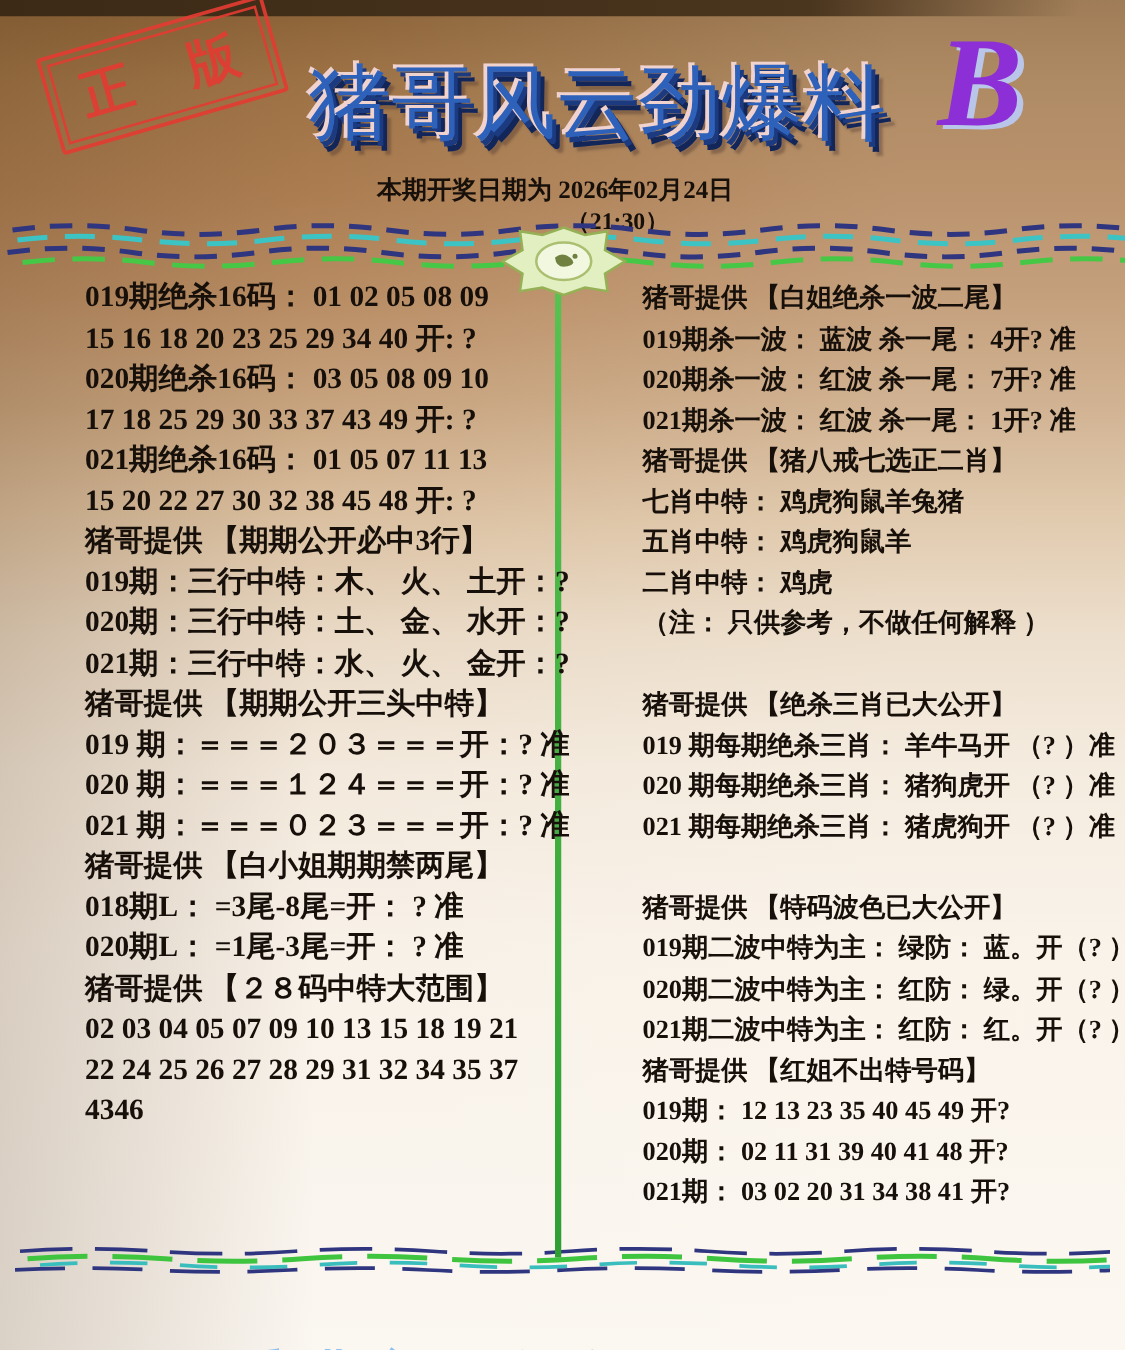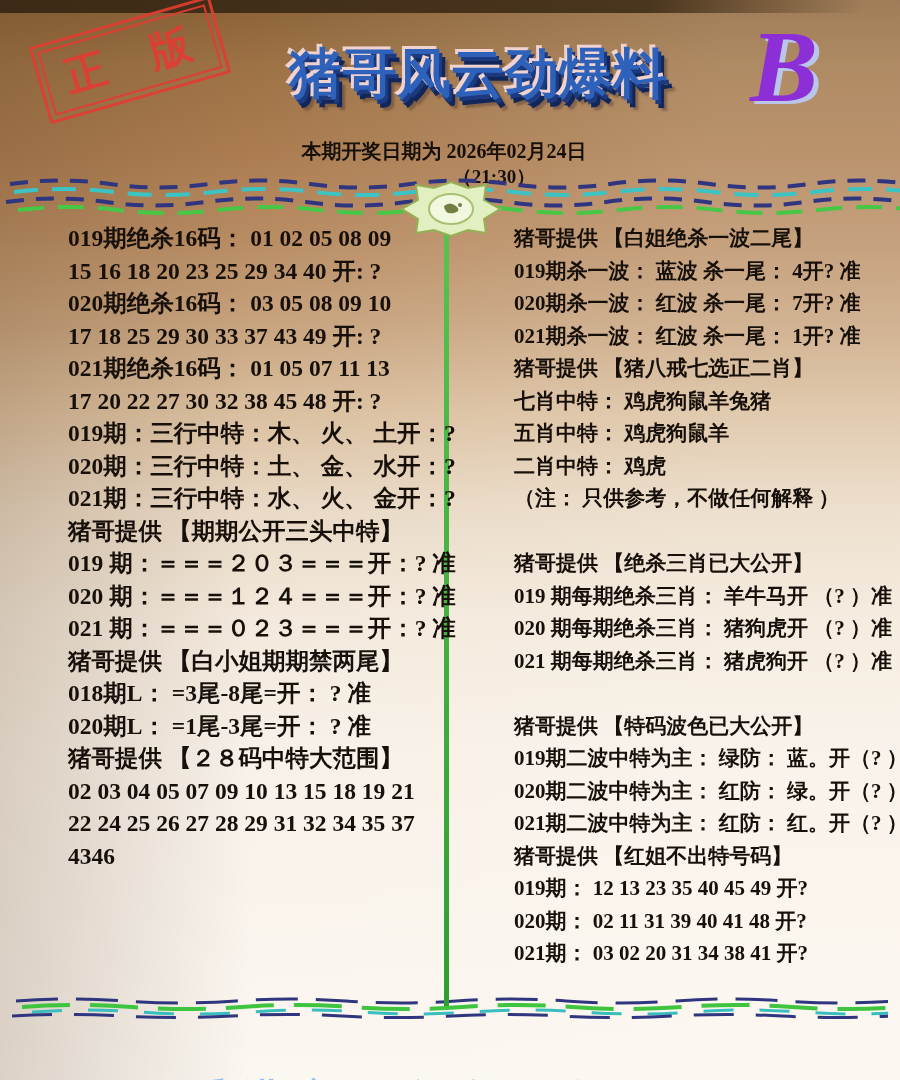--- a/index.html
+++ b/index.html
@@ -18,21 +18,21 @@
     display:flex;align-items:center;justify-content:center;opacity:.92;
   }
   .stamp-inner{
     position:absolute;left:4px;top:4px;right:4px;bottom:4px;border:2px solid #e23c32;
     display:flex;align-items:center;justify-content:center;
     color:#e23c32;font-size:42px;font-weight:bold;letter-spacing:46px;padding-left:42px;
     white-space:nowrap;
   }
   .title{
     position:absolute;left:232px;top:38px;width:492px;text-align:center;white-space:nowrap;
-    font-size:54px;font-weight:700;color:#2e62ba;letter-spacing:0px;
+    font-size:66px;font-weight:400;color:#2e62ba;letter-spacing:0px;
     text-shadow:-3px -3px 0 #f0d2cf, 3px 4px 0 #1c3a80, 6px 8px 0 #12265a, 9px 11px 2px rgba(60,40,40,.35);
   }
   .edition{
     position:absolute;left:750px;top:8px;width:120px;
     font-size:102px;font-style:italic;font-weight:bold;color:#8d2fd6;
     text-shadow:5px 3px 0 #b9c6ea;
   }
   .date-line{position:absolute;left:0;top:138px;width:888px;text-align:center;
     font-size:20px;font-weight:bold;color:#17100a;}
   .time-line{position:absolute;left:0;top:164px;width:900px;text-align:center;
@@ -87,21 +87,22 @@
     <path d="M46,26 q6,-5 12,0 q6,5 -2,7 q-9,2 -10,-7z" fill="#6f8040"></path>
     <circle cx="62" cy="25" r="2" fill="#6f8040"></circle>
   </svg>
 
   <div class="col left-col">
     <div class="line">019期绝杀16码：  01 02 05 08 09</div>
     <div class="line">15 16 18 20 23 25 29 34 40 开: ?</div>
     <div class="line">020期绝杀16码：  03 05 08 09 10</div>
     <div class="line">17 18 25 29 30 33 37 43 49 开: ?</div>
     <div class="line">021期绝杀16码：  01 05 07 11 13</div>
-    <div class="line">17 20 22 27 30 32 38 45 48 开: ?</div>
+    <div class="line">15 20 22 27 30 32 38 45 48 开: ?</div>
+    <div class="line">猪哥提供 【期期公开必中3行】</div>
     <div class="line">019期：三行中特：木、 火、 土开：?</div>
     <div class="line">020期：三行中特：土、 金、 水开：?</div>
     <div class="line">021期：三行中特：水、 火、 金开：?</div>
     <div class="line">猪哥提供 【期期公开三头中特】</div>
     <div class="line">019 期：＝＝＝２０３＝＝＝开：? 准</div>
     <div class="line">020 期：＝＝＝１２４＝＝＝开：? 准</div>
     <div class="line">021 期：＝＝＝０２３＝＝＝开：? 准</div>
     <div class="line">猪哥提供 【白小姐期期禁两尾】</div>
     <div class="line">018期L： =3尾-8尾=开： ? 准</div>
     <div class="line">020期L： =1尾-3尾=开： ? 准</div>

